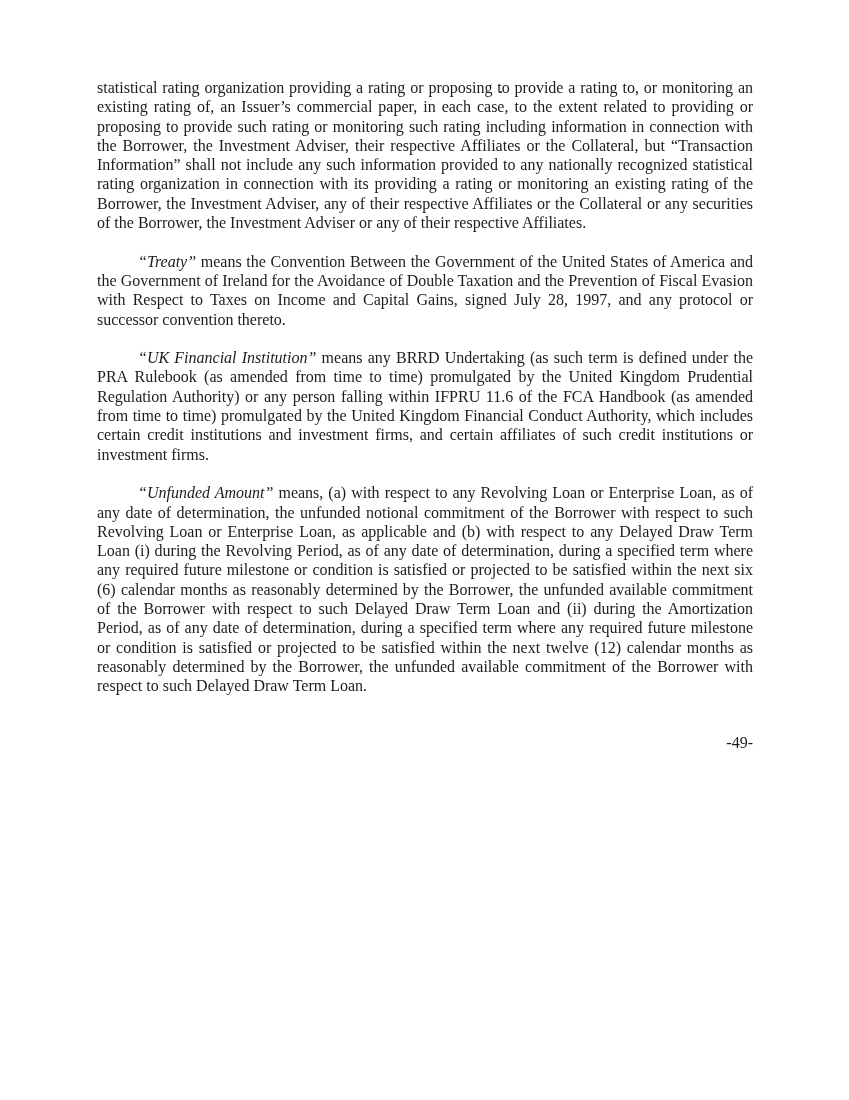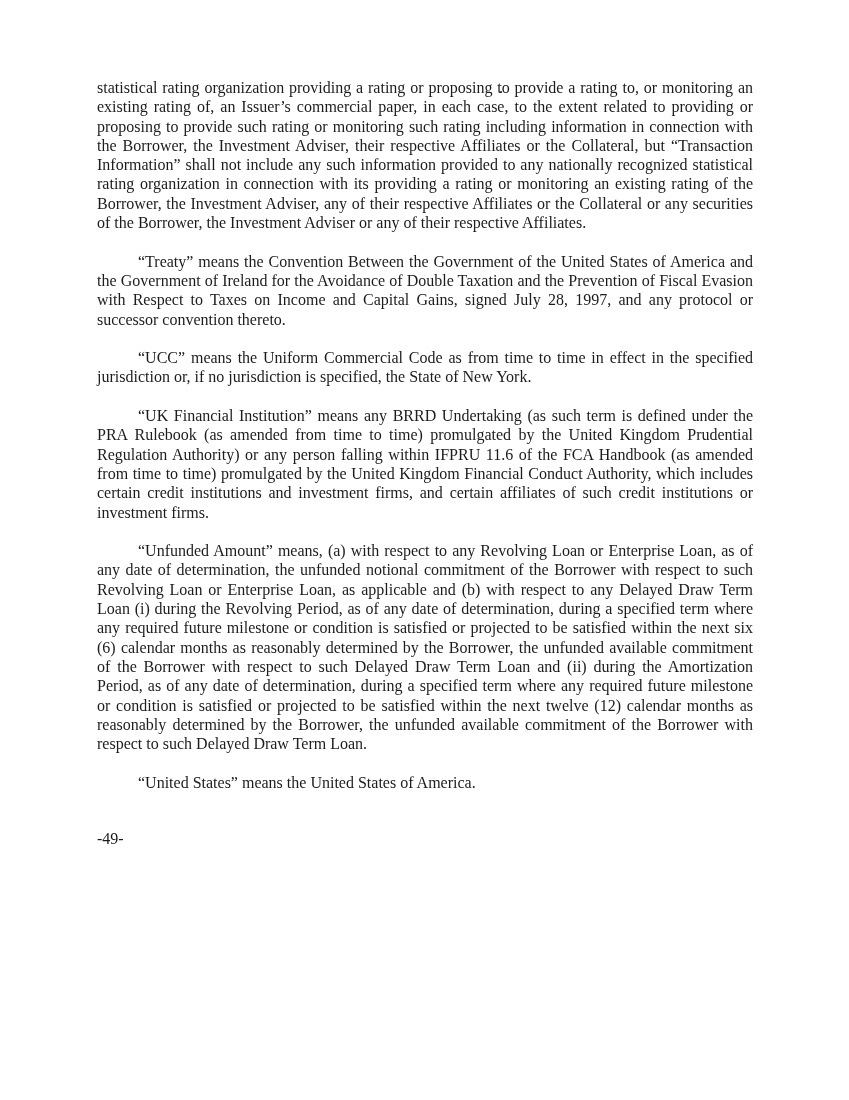--- a/index.html
+++ b/index.html
@@ -35,48 +35,47 @@
   }
   .para {
     margin: 0 0 19.3px 0;
     text-indent: 41px;
     padding: 0;
   }
   .para.no-indent {
     text-indent: 0;
   }
   .term {
+    font-style: italic;
   }
   .page-number {
     margin-top: 37px;
-    text-align: left;
+    text-align: right;
     text-indent: 0;
   }
 </style>
 </head>
 <body>
 
 <div class="page">
 
   <span class="stray-dot">.</span>
 
   <div class="text-block">
 
     <p class="para no-indent"><span class="term"></span><span>statistical rating organization providing a rating or proposing to provide a rating to, or monitoring an existing rating of, an Issuer’s commercial paper, in each case, to the extent related to providing or proposing to provide such rating or monitoring such rating including information in connection with the Borrower, the Investment Adviser, their respective Affiliates or the Collateral, but “Transaction Information” shall not include any such information provided to any nationally recognized statistical rating organization in connection with its providing a rating or monitoring an existing rating of the Borrower, the Investment Adviser, any of their respective Affiliates or the Collateral or any securities of the Borrower, the Investment Adviser or any of their respective Affiliates.</span></p>
 
     <p class="para"><span class="term">“Treaty”</span><span> means the Convention Between the Government of the United States of America and the Government of Ireland for the Avoidance of Double Taxation and the Prevention of Fiscal Evasion with Respect to Taxes on Income and Capital Gains, signed July 28, 1997, and any protocol or successor convention thereto.</span></p>
 
-    <p class="para"><span class="term">“UCC”</span><span> means the Uniform Commercial Code as from time to time in effect in the specified jurisdiction or, if no jurisdiction is specified, the State of New York.</span></p>
 
     <p class="para"><span class="term">“UK Financial Institution”</span><span> means any BRRD Undertaking (as such term is defined under the PRA Rulebook (as amended from time to time) promulgated by the United Kingdom Prudential Regulation Authority) or any person falling within IFPRU 11.6 of the FCA Handbook (as amended from time to time) promulgated by the United Kingdom Financial Conduct Authority, which includes certain credit institutions and investment firms, and certain affiliates of such credit institutions or investment firms.</span></p>
 
 
     <p class="para"><span class="term">“Unfunded Amount”</span><span> means, (a) with respect to any Revolving Loan or Enterprise Loan, as of any date of determination, the unfunded notional commitment of the Borrower with respect to such Revolving Loan or Enterprise Loan, as applicable and (b) with respect to any Delayed Draw Term Loan (i) during the Revolving Period, as of any date of determination, during a specified term where any required future milestone or condition is satisfied or projected to be satisfied within the next six (6) calendar months as reasonably determined by the Borrower, the unfunded available commitment of the Borrower with respect to such Delayed Draw Term Loan and (ii) during the Amortization Period, as of any date of determination, during a specified term where any required future milestone or condition is satisfied or projected to be satisfied within the next twelve (12) calendar months as reasonably determined by the Borrower, the unfunded available commitment of the Borrower with respect to such Delayed Draw Term Loan.</span></p>
 
-    <p class="para"><span class="term">“United States”</span><span> means the United States of America.</span></p>
 
 
 
     <div class="page-number">-49-</div>
 
   </div>
 
 </div>
 
 </body></html>

